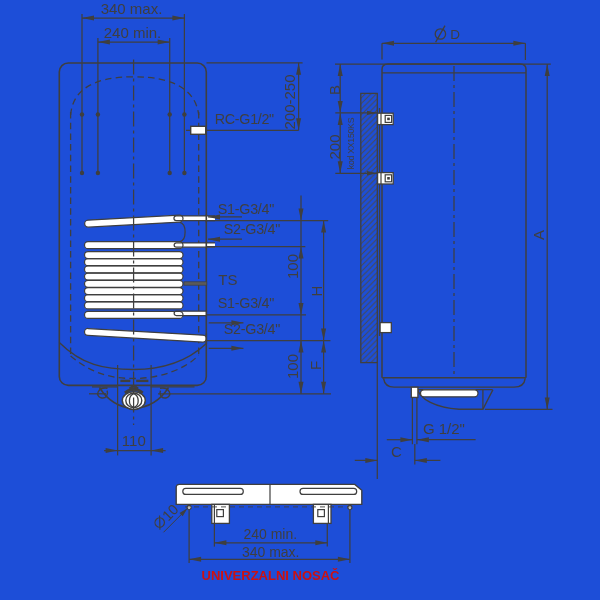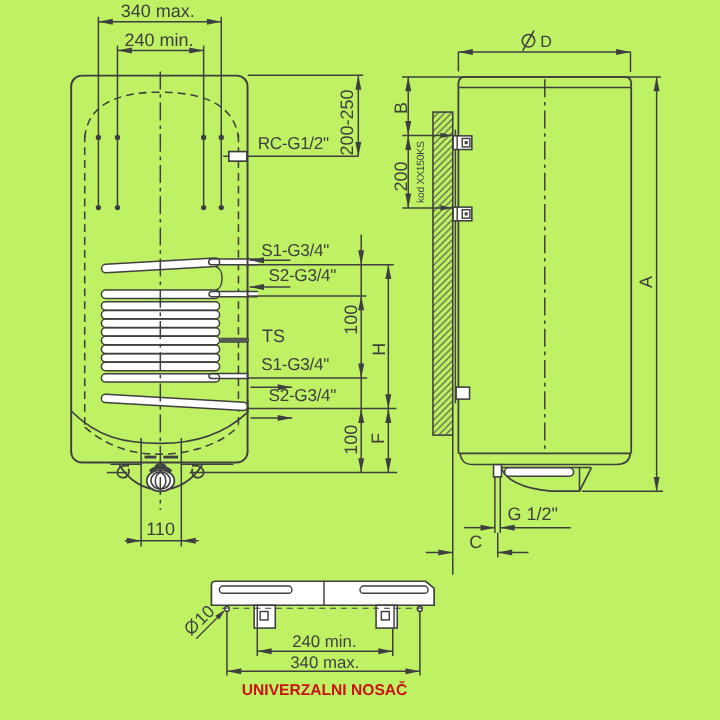--- a/index.html
+++ b/index.html
@@ -1,16 +1,16 @@
 <!DOCTYPE html>
 <html><head>
 <meta charset="utf-8">
 <style>
 html,body{margin:0;padding:0;background:#ffffff;}
-#page{width:600px;height:600px;position:relative;background:#bef264;overflow:hidden;}
+#page{width:600px;height:600px;position:relative;background:#1d4ed8;overflow:hidden;}
 text{font-family:"Liberation Sans",sans-serif;fill:#3f3f3f;}
 </style>
 </head>
 <body>
 <div id="page">
 <svg width="600" height="600" viewBox="0 0 600 600">
 <defs>
 <pattern id="hatch" width="5.6" height="5.6" patternUnits="userSpaceOnUse">
 <path d="M-1.4,1.4 L1.4,-1.4 M-1.4,7 L7,-1.4 M4.2,7 L7,4.2" stroke="#4a4a4a" stroke-width="0.95" fill="none"></path>
 </pattern>

